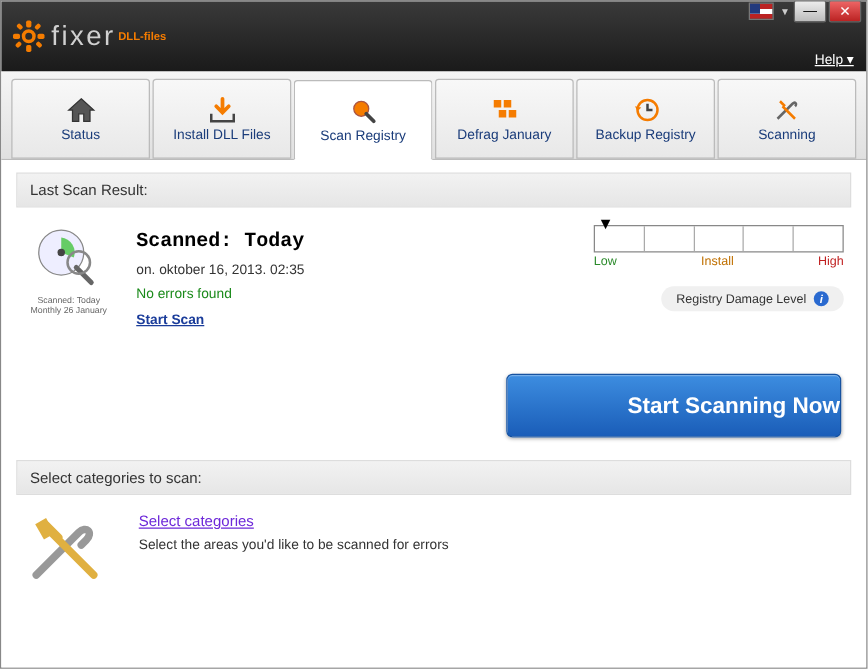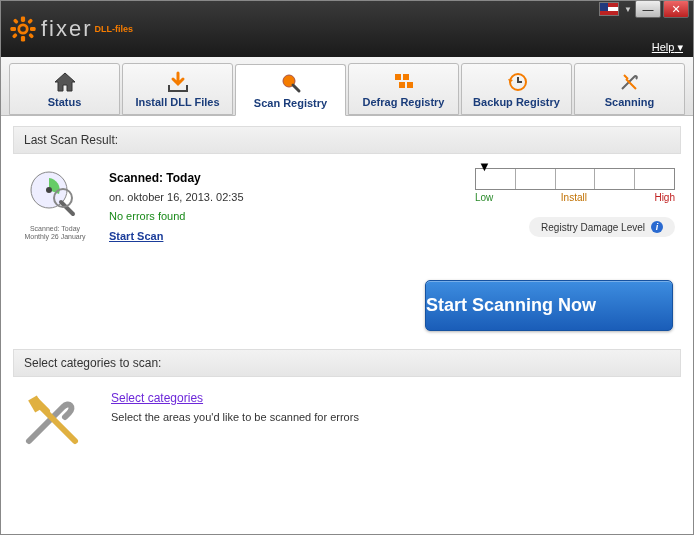--- a/index.html
+++ b/index.html
@@ -10,45 +10,45 @@
 .logo-text { color: #d0d0d0; font-size: 22px; font-weight: 300; letter-spacing: 2px; font-family: Arial, sans-serif; }
 .logo-badge { color: #f57c00; font-size: 9px; font-weight: bold; margin-left: -2px; }
 .win-controls { position: absolute; top: -1px; right: 4px; display: flex; gap: 2px; align-items: center; }
 .flag { width: 20px; height: 14px; background: linear-gradient(#b22, #b22 33%, #fff 33%, #fff 66%, #b22 66%); position: relative; border: 1px solid #777; margin-right: 2px; }
 .flag::before { content:""; position:absolute; left:0; top:0; width:8px; height:8px; background:#22397d; }
 .dd { width:10px; height:14px; display:flex; align-items:center; justify-content:center; color:#ccc; font-size:8px; }
 .wbtn { width: 26px; height: 18px; border: 1px solid #666; background: linear-gradient(#eee,#bbb); border-radius: 2px; display:flex; align-items:center; justify-content:center; font-size:11px; }
 .wbtn.close { background: linear-gradient(#e66,#b22); color:#fff; }
 .help-link { position:absolute; right:10px; bottom:3px; color:#fff; text-decoration: underline; font-size:11px; }
 .tabs { display:flex; background: linear-gradient(#f5f5f5,#e0e0e0); padding: 6px 8px 0 8px; gap: 2px; border-bottom: 1px solid #bbb; }
-.tab { flex:1; height: 52px; background: linear-gradient(#f8f8f8,#e8e8e8); border:1px solid #bbb; border-radius: 3px 3px 0 0; display:flex; flex-direction:column; align-items:center; justify-content:center; gap:2px; cursor:pointer; font-size:11px; color:#1a3c7a; font-weight:bold; }
+.tab { flex:1; height: 64px; background: linear-gradient(#f8f8f8,#e8e8e8); border:1px solid #bbb; border-radius: 3px 3px 0 0; display:flex; flex-direction:column; align-items:center; justify-content:center; gap:2px; cursor:pointer; font-size:11px; color:#1a3c7a; font-weight:normal; }
 .tab.active { background:#fff; border-bottom:1px solid #fff; position:relative; top:1px; }
 .tab-icon { height:24px; display:flex; align-items:center; justify-content:center; }
 .content { flex:1; padding: 10px 12px; background:#fff; overflow:auto; }
 .section-header { background: linear-gradient(#f2f2f2,#e6e6e6); border:1px solid #ddd; padding:6px 10px; font-size:12px; color:#333; }
 .scan-result { display:flex; padding: 14px 6px 28px 6px; gap:18px; position:relative; }
 .clock-icon { width:72px; text-align:center; }
 .clock-icon .sub { font-size:7px; color:#666; margin-top:4px; line-height:1.2; }
 .result-text { flex:1; line-height:1.7; }
-.result-text .title { font-weight:bold; font-size:12px; }
+.result-text .title { font-weight:bold; font-size:16px;font-family:Liberation Mono, monospace; }
 .result-text .date { color:#333; font-size:11px; }
 .result-text .noerr { color:#1a8a1a; font-size:11px; }
 .result-text .start-scan { color:#1a3c9a; font-weight:bold; text-decoration:underline; font-size:11px; cursor:pointer; }
 .gauge-wrap { width: 200px; }
 .gauge { height:22px; border:1px solid #888; display:flex; position:relative; background:#fff; }
 .gauge .cell { flex:1; border-right:1px solid #aaa; }
 .gauge .cell:last-child { border-right:none; }
 .gauge .ptr { position:absolute; top:-10px; left:2px; font-size:13px; }
 .gauge-labels { display:flex; justify-content:space-between; font-size:10px; margin-top:2px; }
 .gauge-labels .low { color:#2a8a2a; }
 .gauge-labels .med { color:#c07000; }
 .gauge-labels .high { color:#c02020; }
 .dmg-label { margin-top:14px; background:#f0f0f0; border-radius:10px; padding:4px 12px; font-size:10px; color:#333; display:inline-flex; align-items:center; gap:6px; float:right; }
 .info-icon { width:12px; height:12px; border-radius:50%; background:#2a6ad0; color:#fff; font-size:9px; display:flex; align-items:center; justify-content:center; font-style:italic; font-weight:bold; }
-.big-btn { margin: 6px 8px 18px auto; display:block; width:248px; padding:14px 0; background: linear-gradient(#3d8de0,#1a5db8); border:1px solid #1652a0; border-radius:5px; color:#fff; font-size:18px; font-weight:bold; text-align:left; cursor:pointer; box-shadow: inset 0 1px 0 rgba(255,255,255,0.3), 0 1px 3px rgba(0,0,0,0.3); }
+.big-btn { margin: 6px 8px 18px auto; display:block; width:268px; padding:14px 0; background: linear-gradient(#3d8de0,#1a5db8); border:1px solid #1652a0; border-radius:5px; color:#fff; font-size:18px; font-weight:bold; text-align:right; cursor:pointer; box-shadow: inset 0 1px 0 rgba(255,255,255,0.3), 0 1px 3px rgba(0,0,0,0.3); }
 .cat-row { display:flex; padding: 14px 6px; gap:20px; align-items:flex-start; }
 .cat-text .link { color:#6d28d9; text-decoration:underline; font-size:12px; cursor:pointer; }
 .cat-text .desc { font-size:11px; color:#333; margin-top:6px; }
 </style>
 </head>
 <body>
 
 <div class="titlebar">
   <div class="logo">
     <svg class="logo-icon" viewBox="0 0 40 40">
@@ -105,21 +105,21 @@
   </div>
   <div class="tab">
     <div class="tab-icon">
       <svg width="24" height="22" viewBox="0 0 24 22">
           <rect x="3" y="3" width="6" height="6" fill="#f57c00"></rect>
           <rect x="11" y="3" width="6" height="6" fill="#f57c00"></rect>
           <rect x="7" y="11" width="6" height="6" fill="#f57c00"></rect>
           <rect x="15" y="11" width="6" height="6" fill="#f57c00"></rect>
         </svg>
     </div>
-    <span>Defrag Registry</span>
+    <span>Defrag January</span>
   </div>
   <div class="tab">
     <div class="tab-icon">
       <svg width="24" height="22" viewBox="0 0 24 22">
           <circle cx="13" cy="11" r="8" fill="none" stroke="#f57c00" stroke-width="2"></circle>
           <path d="M13 6 V11 H17" stroke="#444" stroke-width="2" fill="none"></path>
           <path d="M3 8 L5 12 L8 9" fill="#f57c00"></path>
         </svg>
     </div>
     <span>Backup Registry</span>

